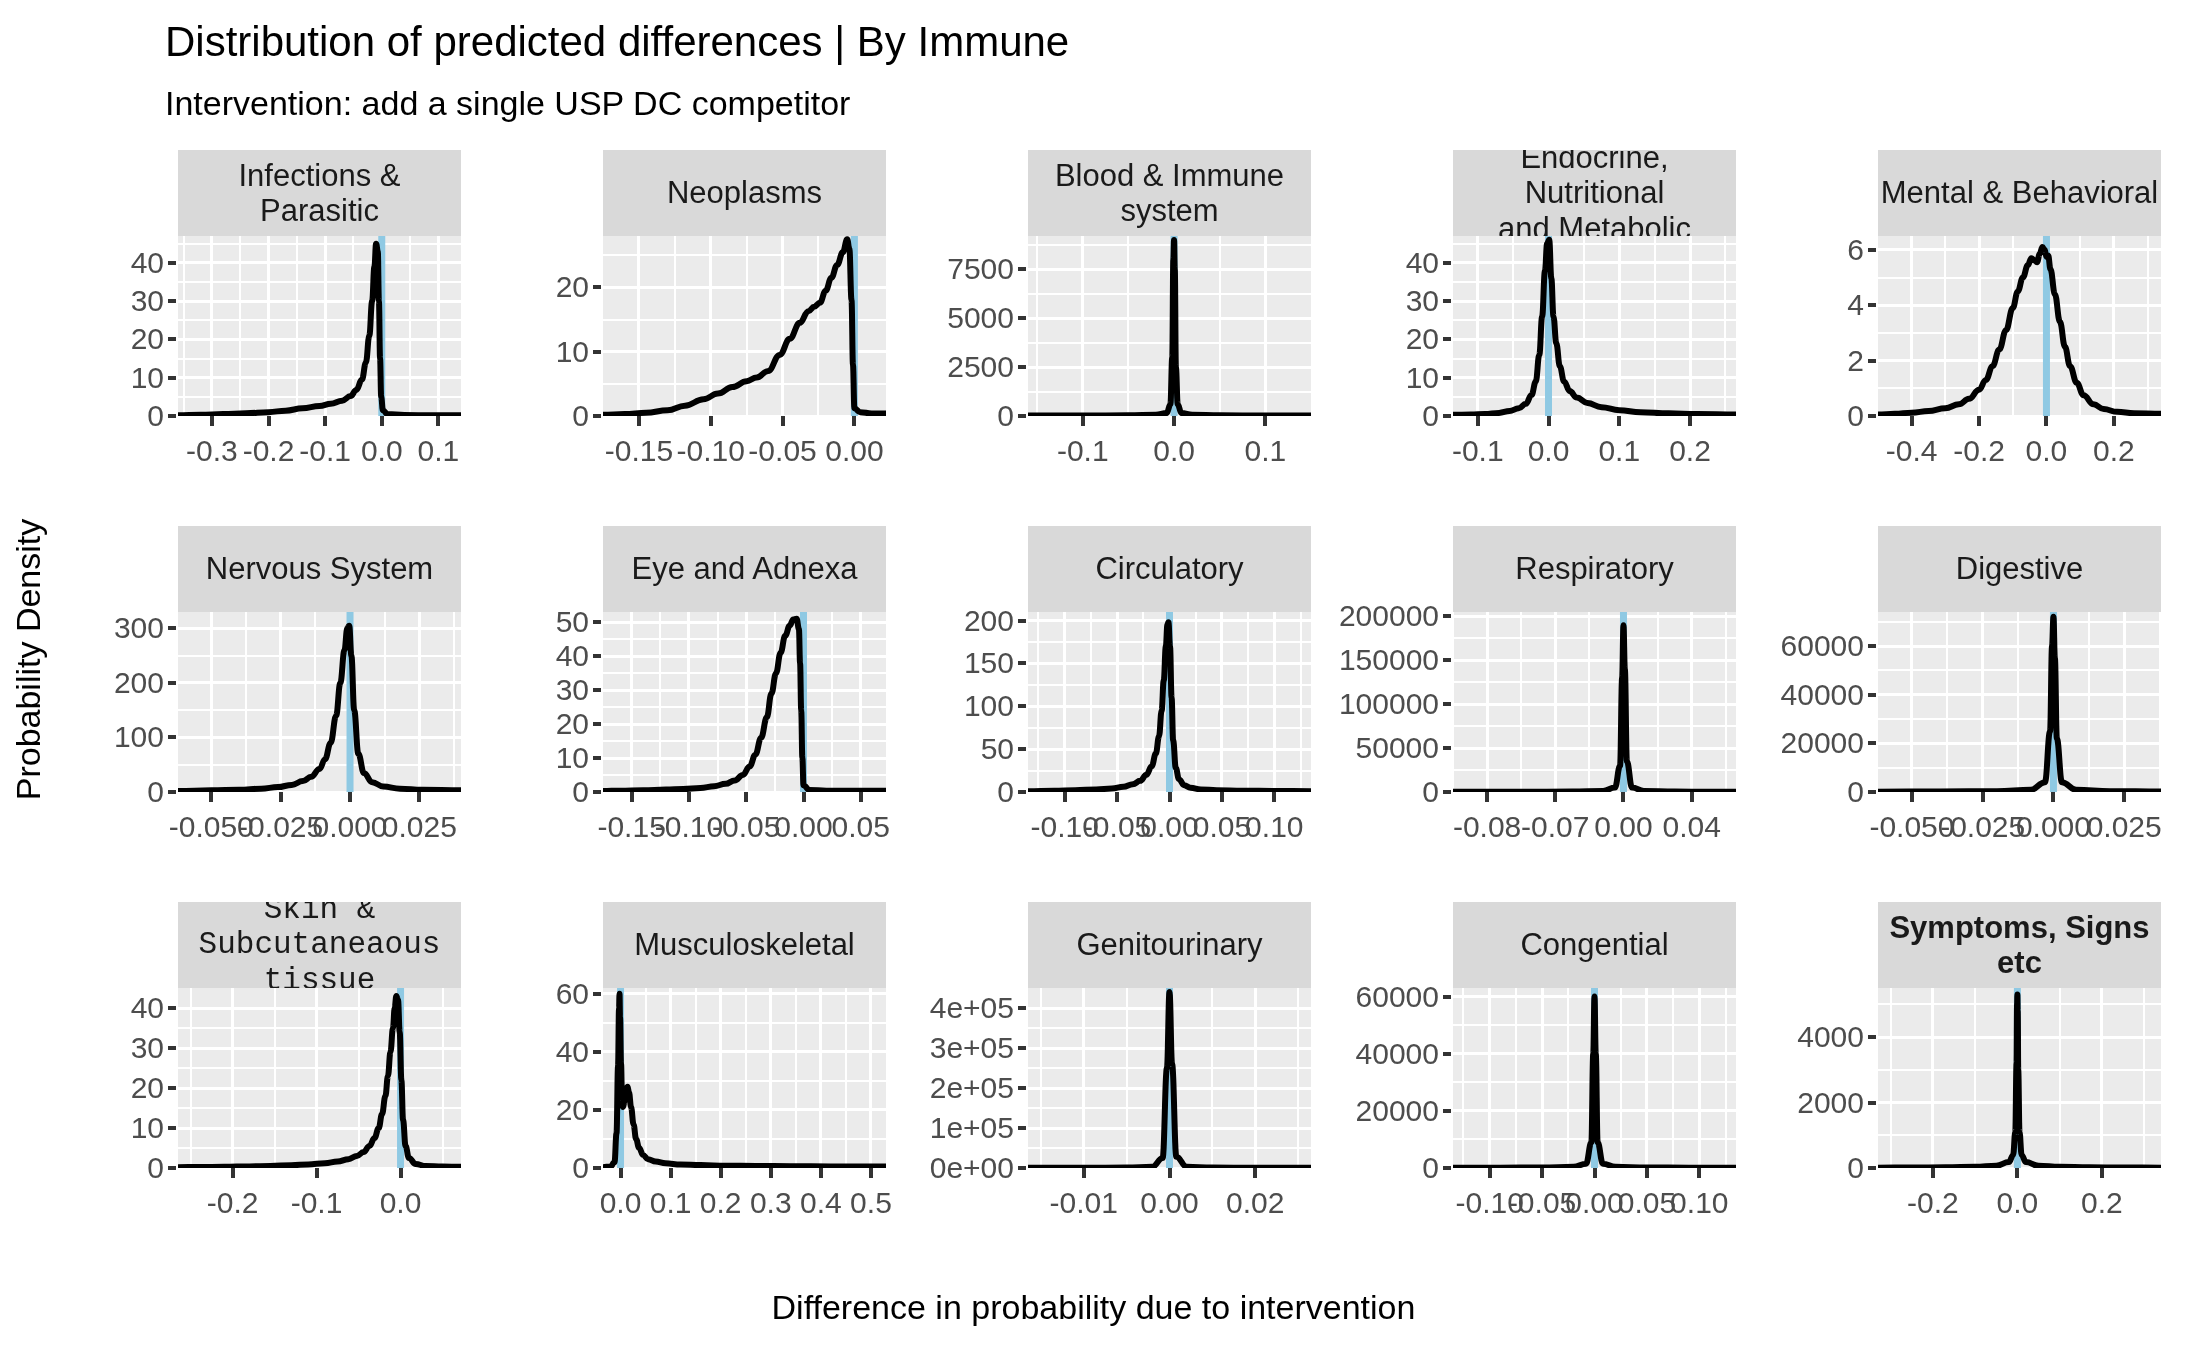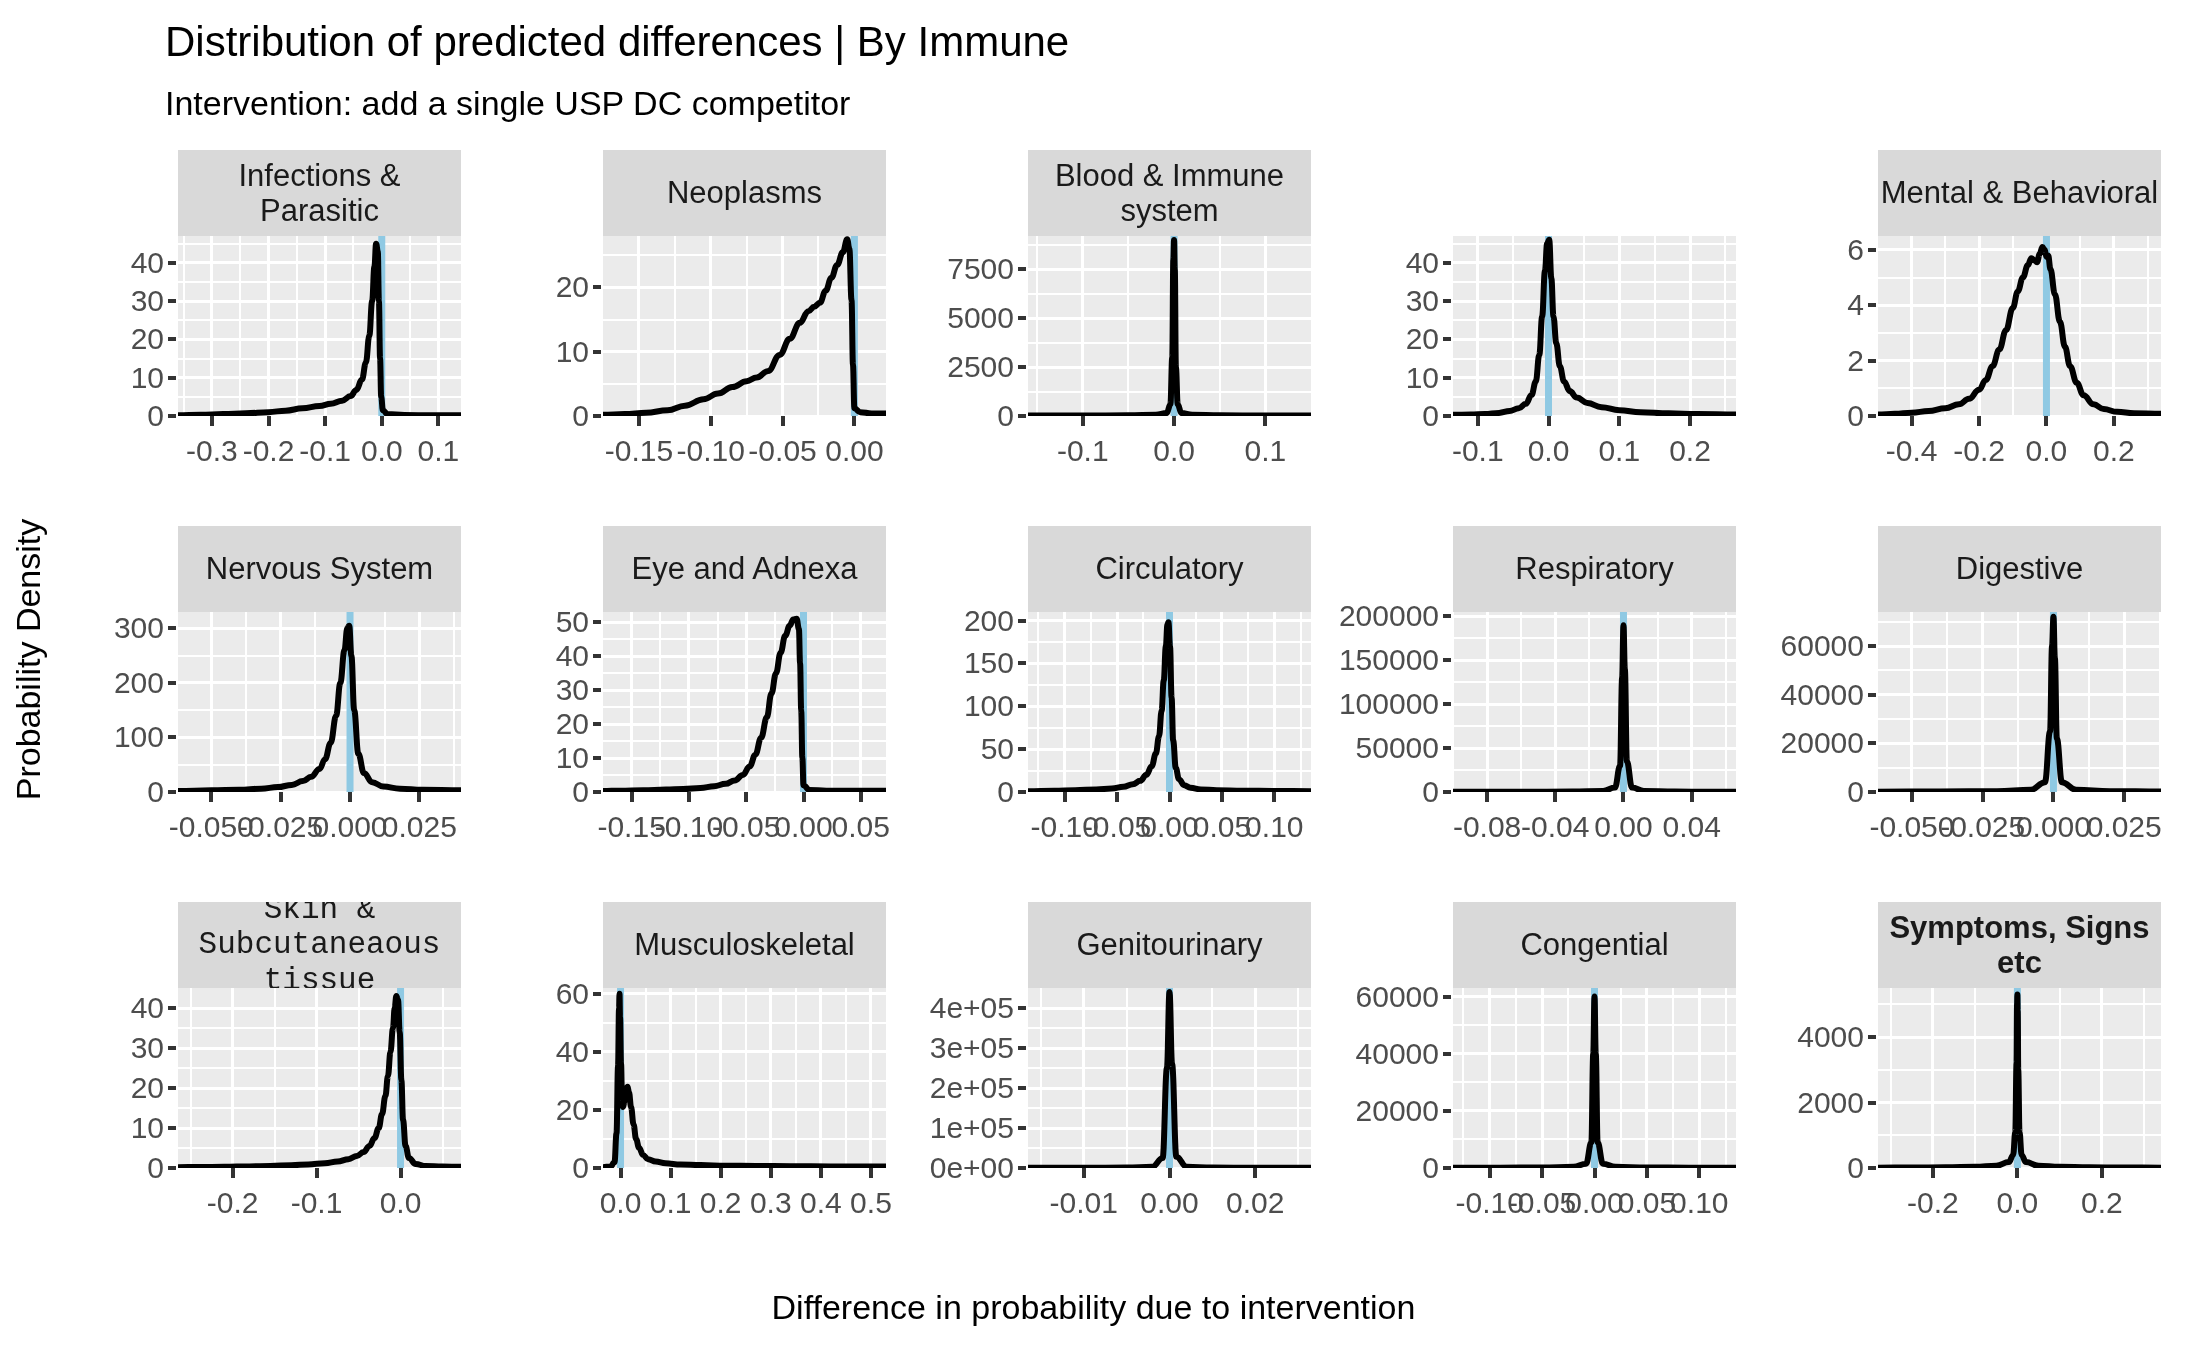--- a/index.html
+++ b/index.html
@@ -275,20 +275,24 @@
         <div class="ytick" style="right: auto; left: 108px; top: 119.261px;"></div>
         <div class="ylab" style="right: auto; left: 0px; width: 104px; top: 119.261px; padding-right: 0px;">7500</div>
         <div class="xtick" style="left: 172.774px; top: 266px;"></div>
         <div class="xlab" style="left: 172.774px; top: 284px;">-0.1</div>
         <div class="xtick" style="left: 264.065px; top: 266px;"></div>
         <div class="xlab" style="left: 264.065px; top: 284px;">0.0</div>
         <div class="xtick" style="left: 355.355px; top: 266px;"></div>
         <div class="xlab" style="left: 355.355px; top: 284px;">0.1</div>
       </div>
       <div class="facet" style="left: 1275px; top: 0px; width: 401px;">
+        <div class="strip" style="left: 118px; width: 283px; top: 0px; height: 86px;">
+          <div class="strip-label" style="white-space: pre-line;">Endocrine, Nutritional
+and Metabolic</div>
+        </div>
         <div class="panel" style="left: 118px; top: 86px; width: 283px; height: 180px; background: rgb(235, 235, 235);">
           <div class="gridline-h" style="top: 178.5px;"></div>
           <div class="gridline-h" style="top: 140.202px;"></div>
           <div class="gridline-h" style="top: 101.904px;"></div>
           <div class="gridline-h" style="top: 63.6064px;"></div>
           <div class="gridline-h" style="top: 25.3085px;"></div>
           <div class="gridline-h minor" style="top: 159.851px;"></div>
           <div class="gridline-h minor" style="top: 121.553px;"></div>
           <div class="gridline-h minor" style="top: 83.2553px;"></div>
           <div class="gridline-h minor" style="top: 44.9574px;"></div>
@@ -559,21 +563,21 @@
         <div class="ylab" style="right: auto; left: 0px; width: 104px; top: 222.098px; padding-right: 0px;">50000</div>
         <div class="ytick" style="right: auto; left: 108px; top: 178.195px;"></div>
         <div class="ylab" style="right: auto; left: 0px; width: 104px; top: 178.195px; padding-right: 0px;">100000</div>
         <div class="ytick" style="right: auto; left: 108px; top: 134.293px;"></div>
         <div class="ylab" style="right: auto; left: 0px; width: 104px; top: 134.293px; padding-right: 0px;">150000</div>
         <div class="ytick" style="right: auto; left: 108px; top: 90.3902px;"></div>
         <div class="ylab" style="right: auto; left: 0px; width: 104px; top: 90.3902px; padding-right: 0px;">200000</div>
         <div class="xtick" style="left: 152.096px; top: 266px;"></div>
         <div class="xlab" style="left: 152.096px; top: 284px;">-0.08</div>
         <div class="xtick" style="left: 220.289px; top: 266px;"></div>
-        <div class="xlab" style="left: 220.289px; top: 284px;">-0.04</div>
+        <div class="xlab" style="left: 220.289px; top: 284px;">-0.07</div>
         <div class="xtick" style="left: 288.482px; top: 266px;"></div>
         <div class="xlab" style="left: 288.482px; top: 284px;">0.00</div>
         <div class="xtick" style="left: 356.675px; top: 266px;"></div>
         <div class="xlab" style="left: 356.675px; top: 284px;">0.04</div>
       </div>
       <div class="facet" style="left: 1700px; top: 376px; width: 401px;">
         <div class="strip" style="left: 118px; width: 283px; top: 0px;">
           <div class="strip-label" style="white-space: pre-line;">Digestive</div>
         </div>
         <div class="panel" style="left: 118px; top: 86px; width: 283px; height: 180px; background: rgb(235, 235, 235);">

